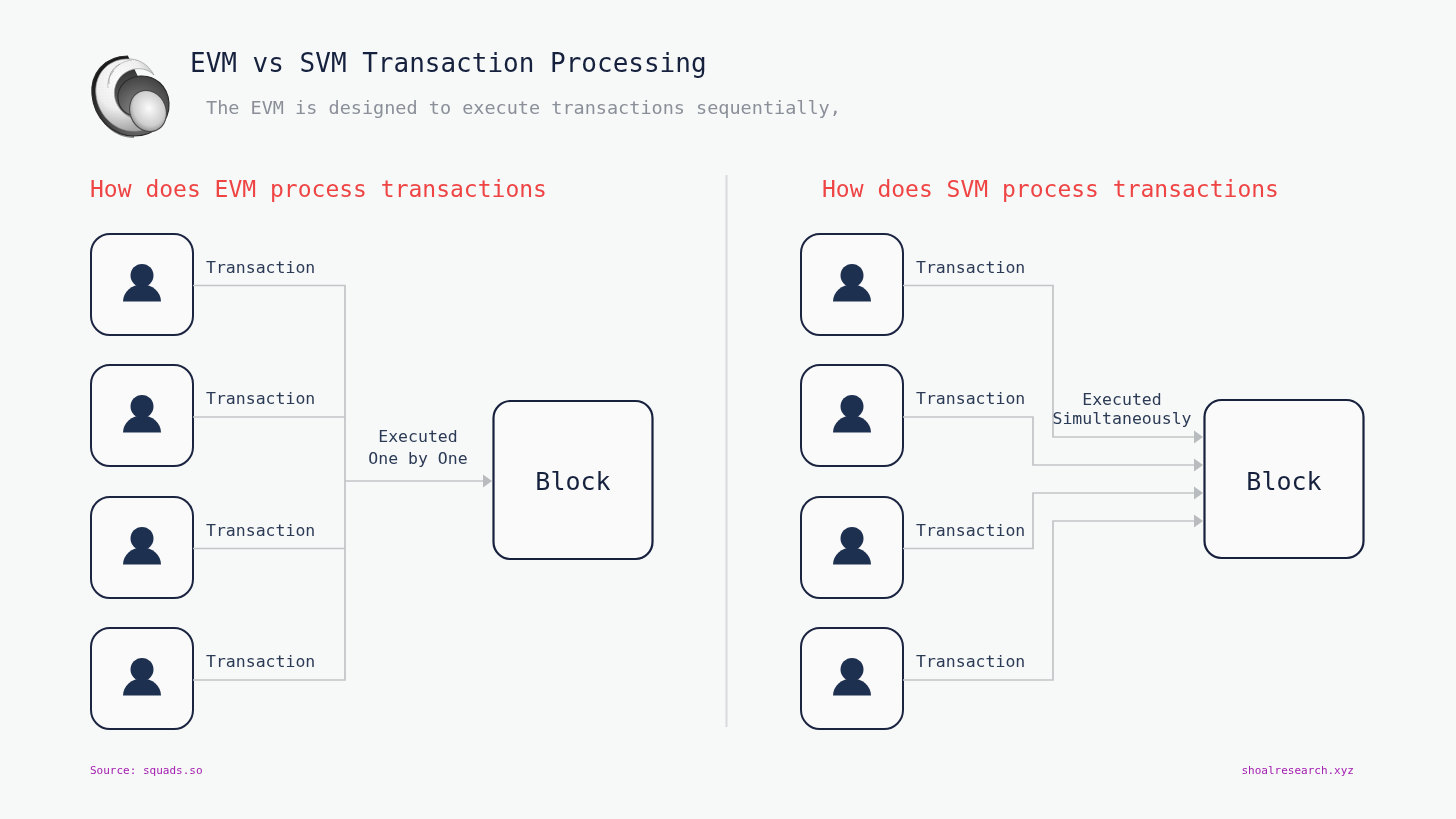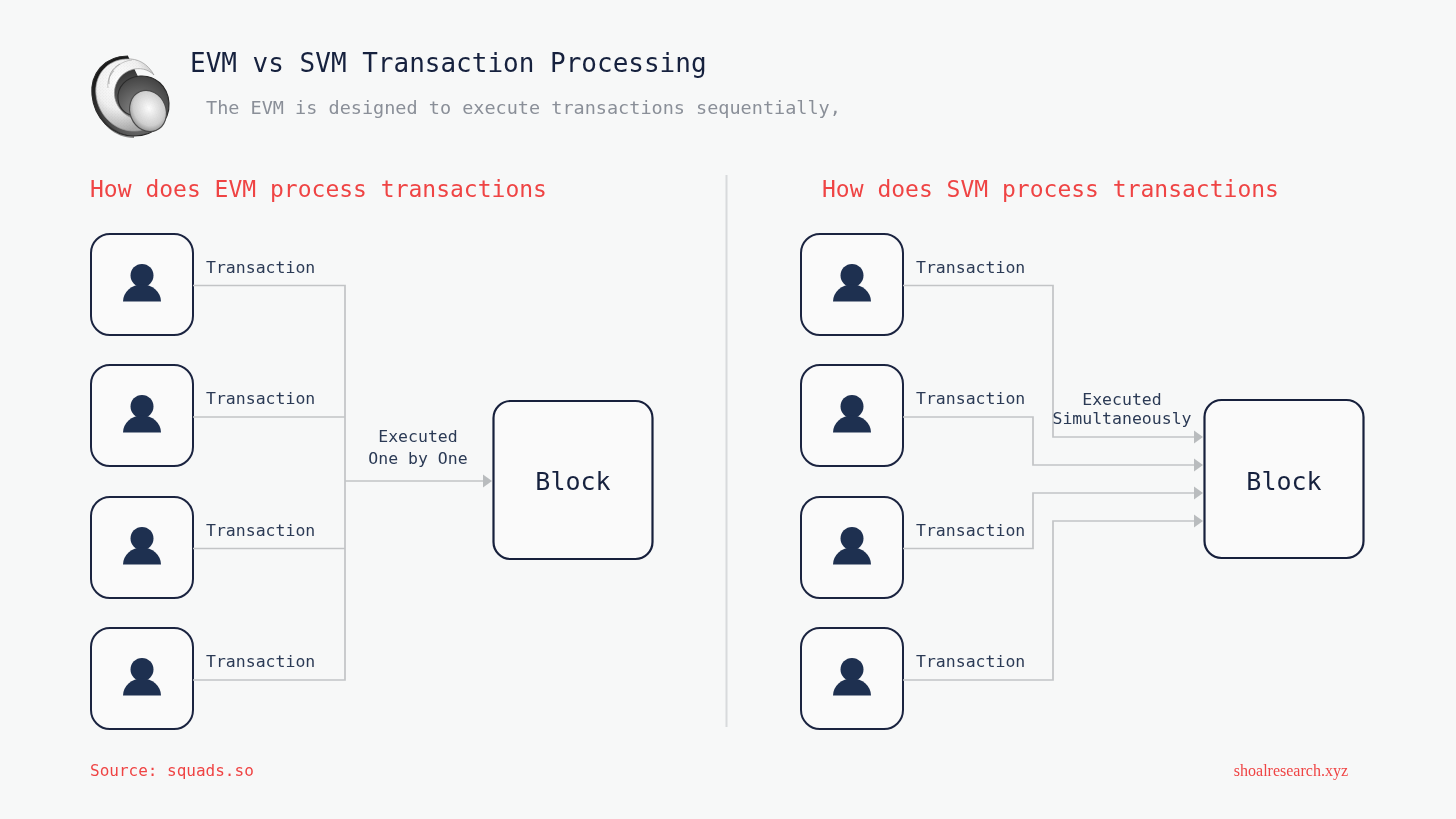--- a/index.html
+++ b/index.html
@@ -115,27 +115,27 @@
     font-family: "DejaVu Sans Mono", "Liberation Mono", monospace;
     font-size: 25px;
     fill: #16213e;
     text-anchor: middle;
   }
 
   
   .footer-text {
     position: absolute;
     top: 760px;
-    font-size: 16px;
+    font-size: 11px;
     line-height: 22px;
-    color: #ef4444;
+    color: #a21caf;
     white-space: pre;
   }
   #footer-source { left: 90px; }
-  #footer-site { right: 108px; font-family: Liberation Serif, serif; }
+  #footer-site { right: 102px; }
 </style>
 </head>
 <body>
 
 <div id="stage">
 
   <div class="header">
     <svg class="logo" viewBox="0 0 92 96">
       <defs>
         <radialGradient id="shellLight" cx="38%" cy="32%" r="68%">

